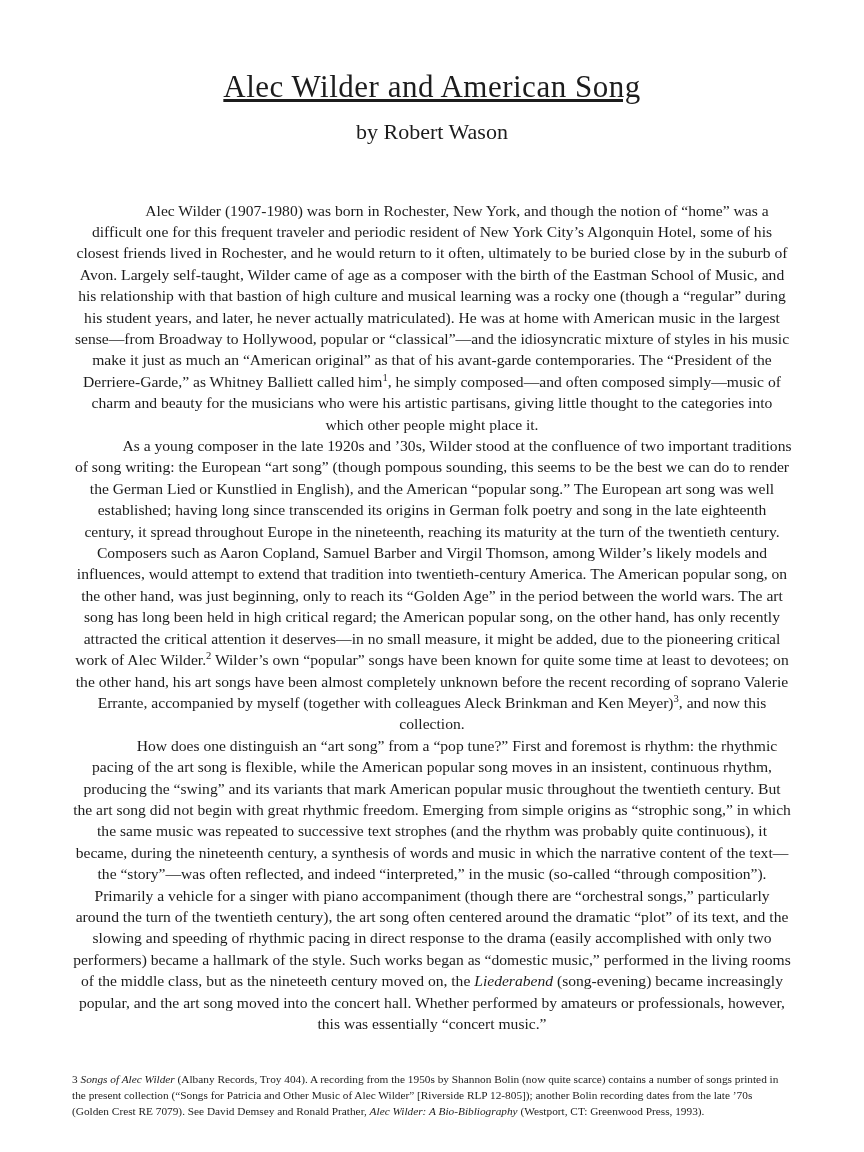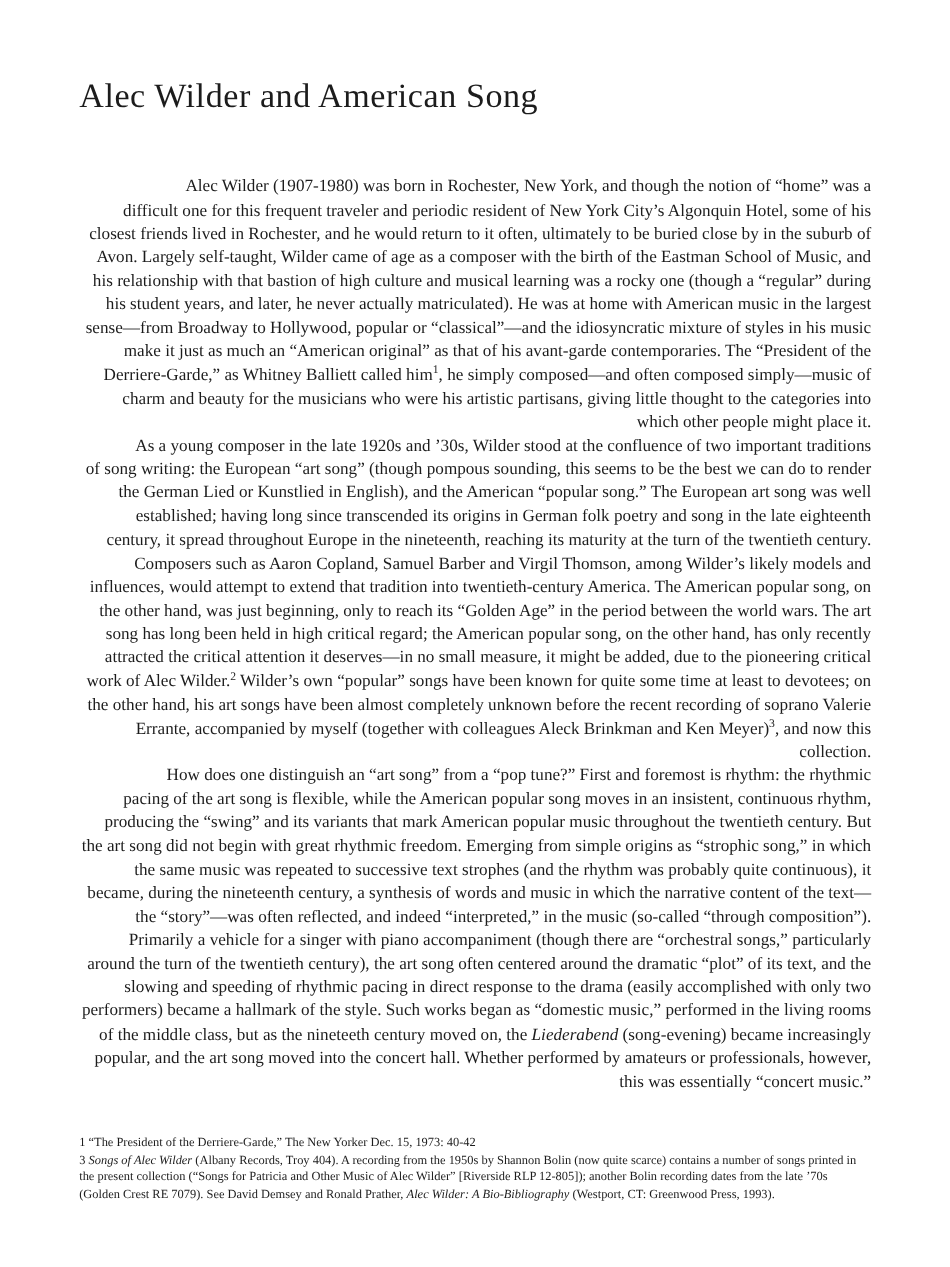--- a/index.html
+++ b/index.html
@@ -11,38 +11,40 @@
     font-family: "Liberation Serif", serif;
     color: #1c1c1c;
     overflow: hidden;
   }
   .page {
     width: 864px;
     height: 1152px;
     padding: 56px 72px 40px 72px;
   }
   .title {
+    text-align: center;
     font-size: 31px;
     font-weight: 400;
     letter-spacing: 0.5px;
     margin: 12px 0 4px 0;
     line-height: 1.2;
+    text-decoration: underline;
   }
   .byline {
     text-align: center;
     font-size: 22px;
     font-weight: 400;
     margin: 14px 0 0 0;
     line-height: 1.2;
   }
   .body-text {
     margin-top: 54px;
     font-size: 15.6px;
     line-height: 21.4px;
-    text-align: right;
+    text-align: center;
   }
   .body-text p {
     margin: 0;
     text-indent: 50px;
   }
   sup.fn-marker {
     font-size: 68%;
     line-height: 0;
     vertical-align: super;
   }
@@ -55,22 +57,22 @@
     margin: 0;
     text-indent: 0;
   }
   em { }
 </style>
 </head>
 <body>
 
 <div class="page">
   <h1 class="title">Alec Wilder and American Song</h1>
+  <h2 class="byline">by Robert Wason</h2>
   <div class="body-text" id="article-body">
       <p><span>Alec Wilder (1907-1980) was born in Rochester, New York, and though the notion of “home” was a difficult one for this frequent traveler and periodic resident of New York City’s Algonquin Hotel, some of his closest friends lived in Rochester, and he would return to it often, ultimately to be buried close by in the suburb of Avon. Largely self-taught, Wilder came of age as a composer with the birth of the Eastman School of Music, and his relationship with that bastion of high culture and musical learning was a rocky one (though a “regular” during his student years, and later, he never actually matriculated). He was at home with American music in the largest sense—from Broadway to Hollywood, popular or “classical”—and the idiosyncratic mixture of styles in his music make it just as much an “American original” as that of his avant-garde contemporaries. The “President of the Derriere-Garde,” as Whitney Balliett called him</span><sup class="fn-marker">1</sup><span>, he simply composed—and often composed simply—music of charm and beauty for the musicians who were his artistic partisans, giving little thought to the categories into which other people might place it.</span></p>
       <p><span>As a young composer in the late 1920s and ’30s, Wilder stood at the confluence of two important traditions of song writing: the European “art song” (though pompous sounding, this seems to be the best we can do to render the German Lied or Kunstlied in English), and the American “popular song.” The European art song was well established; having long since transcended its origins in German folk poetry and song in the late eighteenth century, it spread throughout Europe in the nineteenth, reaching its maturity at the turn of the twentieth century. Composers such as Aaron Copland, Samuel Barber and Virgil Thomson, among Wilder’s likely models and influences, would attempt to extend that tradition into twentieth-century America. The American popular song, on the other hand, was just beginning, only to reach its “Golden Age” in the period between the world wars. The art song has long been held in high critical regard; the American popular song, on the other hand, has only recently attracted the critical attention it deserves—in no small measure, it might be added, due to the pioneering critical work of Alec Wilder.</span><sup class="fn-marker">2</sup><span> Wilder’s own “popular” songs have been known for quite some time at least to devotees; on the other hand, his art songs have been almost completely unknown before the recent recording of soprano Valerie Errante, accompanied by myself (together with colleagues Aleck Brinkman and Ken Meyer)</span><sup class="fn-marker">3</sup><span>, and now this collection.</span></p>
       <p><span>How does one distinguish an “art song” from a “pop tune?” First and foremost is rhythm: the rhythmic pacing of the art song is flexible, while the American popular song moves in an insistent, continuous rhythm, producing the “swing” and its variants that mark American popular music throughout the twentieth century. But the art song did not begin with great rhythmic freedom. Emerging from simple origins as “strophic song,” in which the same music was repeated to successive text strophes (and the rhythm was probably quite continuous), it became, during the nineteenth century, a synthesis of words and music in which the narrative content of the text—the “story”—was often reflected, and indeed “interpreted,” in the music (so-called “through composition”). Primarily a vehicle for a singer with piano accompaniment (though there are “orchestral songs,” particularly around the turn of the twentieth century), the art song often centered around the dramatic “plot” of its text, and the slowing and speeding of rhythmic pacing in direct response to the drama (easily accomplished with only two performers) became a hallmark of the style. Such works began as “domestic music,” performed in the living rooms of the middle class, but as the nineteeth century moved on, the </span><em>Liederabend</em><span> (song-evening) became increasingly popular, and the art song moved into the concert hall. Whether performed by amateurs or professionals, however, this was essentially “concert music.”</span></p>
     </div>
   <div class="footnotes" id="footnotes">
-      <p><span>1 “The President of the Derriere-Garde,” The New Yorker Dec. 15, 1973: 40-42</span></p>
       <p><span>3 </span><em>Songs of Alec Wilder</em><span> (Albany Records, Troy 404). A recording from the 1950s by Shannon Bolin (now quite scarce) contains a number of songs printed in the present collection (“Songs for Patricia and Other Music of Alec Wilder” [Riverside RLP 12-805]); another Bolin recording dates from the late ’70s (Golden Crest RE 7079). See David Demsey and Ronald Prather, </span><em>Alec Wilder: A Bio-Bibliography</em><span> (Westport, CT: Greenwood Press, 1993).</span></p>
     </div>
 </div>
 
 </body></html>

